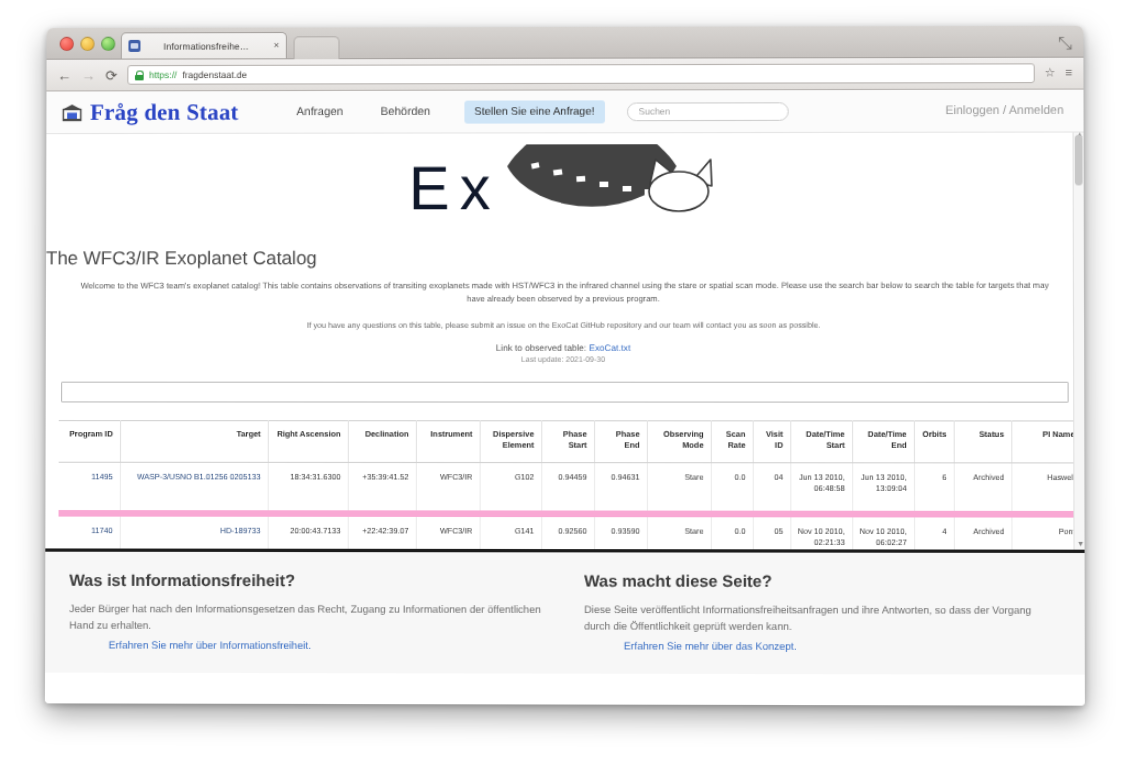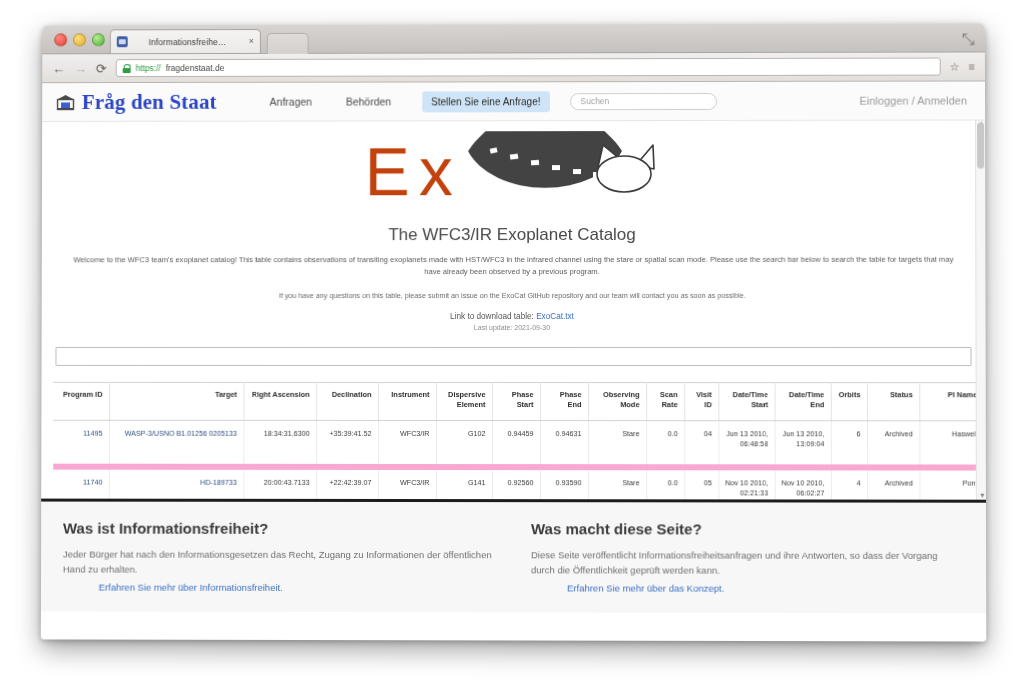--- a/index.html
+++ b/index.html
@@ -141,29 +141,29 @@
   }
   .content-scroll .arrow.up{top:-1px;}
   .content-scroll .arrow.down{bottom:1px;}
 
   
   .hero{
     position:relative;height:98px;margin-top:4px;
     display:flex;align-items:center;justify-content:center;
   }
   .hero-ex{
-    font-family:"Liberation Sans", sans-serif;font-size:68px;
-    color:#c2410c;letter-spacing:9px;line-height:1;font-weight:300;
+    font-family:"Liberation Sans", sans-serif;font-size:56px;
+    color:#0f172a;letter-spacing:9px;line-height:1;font-weight:300;
     transform:translateY(-3px);
   }
   .hero-planet{position:relative;width:196px;height:86px;margin-left:2px;}
   .hero-planet svg{position:absolute;left:0;top:0;}
 
   .catalog-title{
-    text-align:center;font-size:17px;color:#4a4a4a;font-weight:400;
+    text-align:left;font-size:17px;color:#4a4a4a;font-weight:400;
     margin-top:2px;
   }
   .intro{
     margin:9px 26px 0 26px;text-align:center;font-size:7.6px;color:#5b5b5b;
     line-height:1.55;
   }
   .note{
     margin:12px 26px 0 26px;text-align:center;font-size:7.2px;color:#6a6a6a;
     line-height:1.55;
   }
@@ -302,21 +302,21 @@
 
         <div class="intro">
           <span>Welcome to the WFC3 team's exoplanet catalog! This table contains observations of transiting exoplanets made with HST/WFC3 in the infrared channel using the stare or spatial scan mode. Please use the search bar below to search the table for targets that may have already been observed by a previous program.</span>
         </div>
 
         <div class="note">
           <span>If you have any questions on this table, please submit an issue on the </span><span class="lnk">ExoCat GitHub repository</span><span> and our team will contact you as soon as possible.</span>
         </div>
 
         <div class="dl">
-          <span>Link to download table: </span><span class="lnk">ExoCat.txt</span>
+          <span>Link to observed table: </span><span class="lnk">ExoCat.txt</span>
         </div>
         <div class="updated">Last update: 2021-09-30</div>
 
         <div class="table-search"></div>
 
         <div class="tablewrap">
           <table>
             <colgroup>
               <col style="width:56px">
                 <col style="width:135px">

